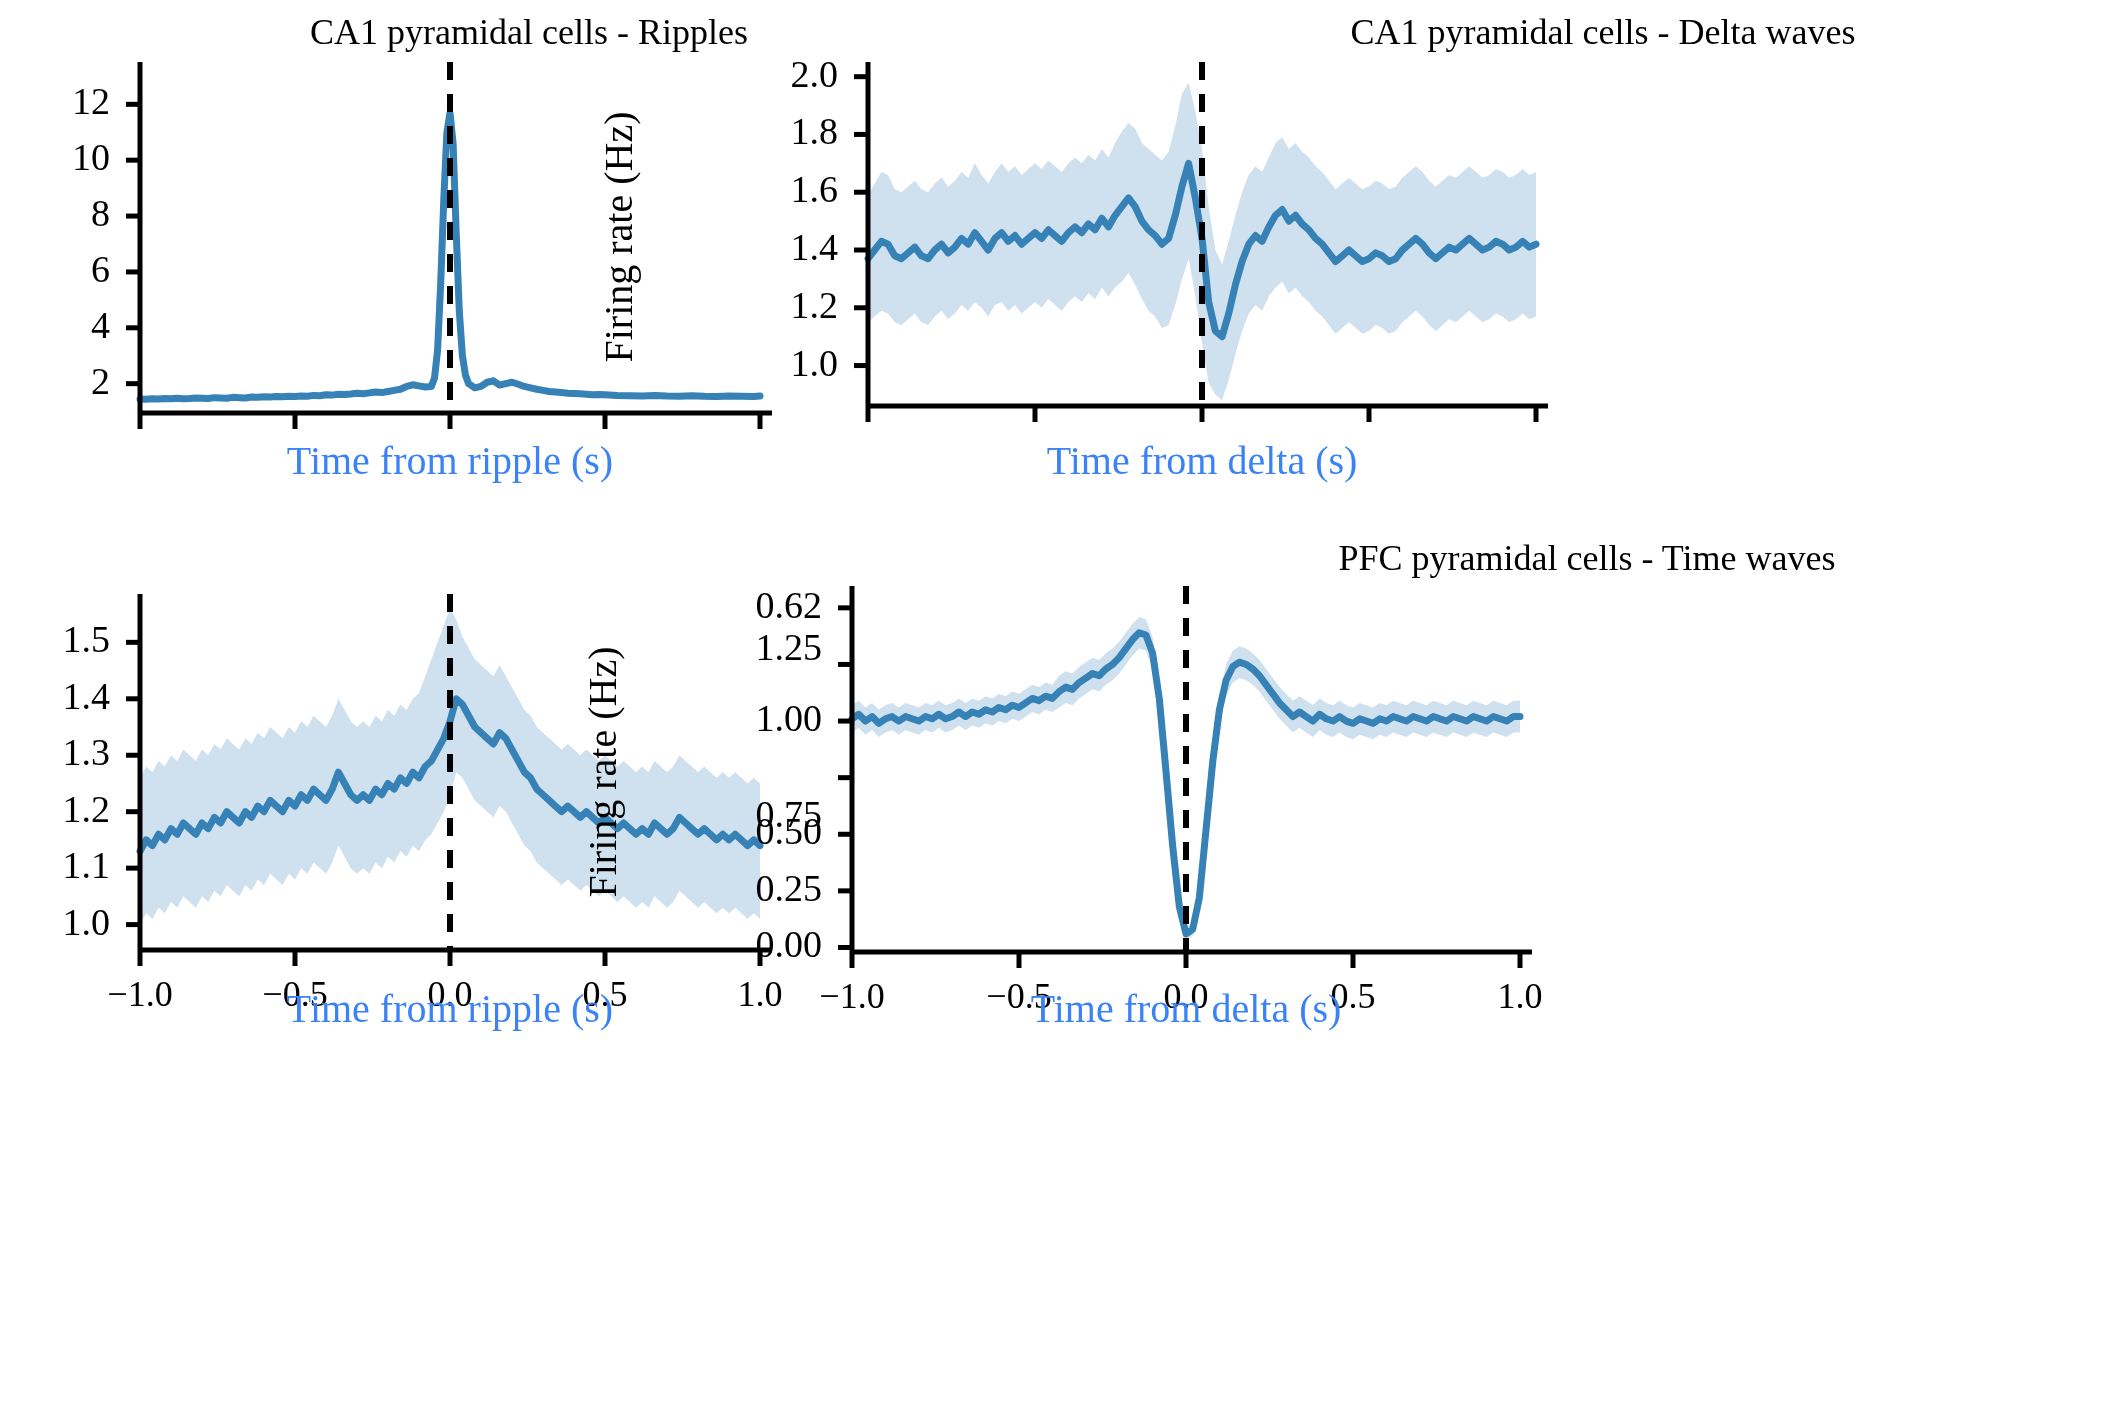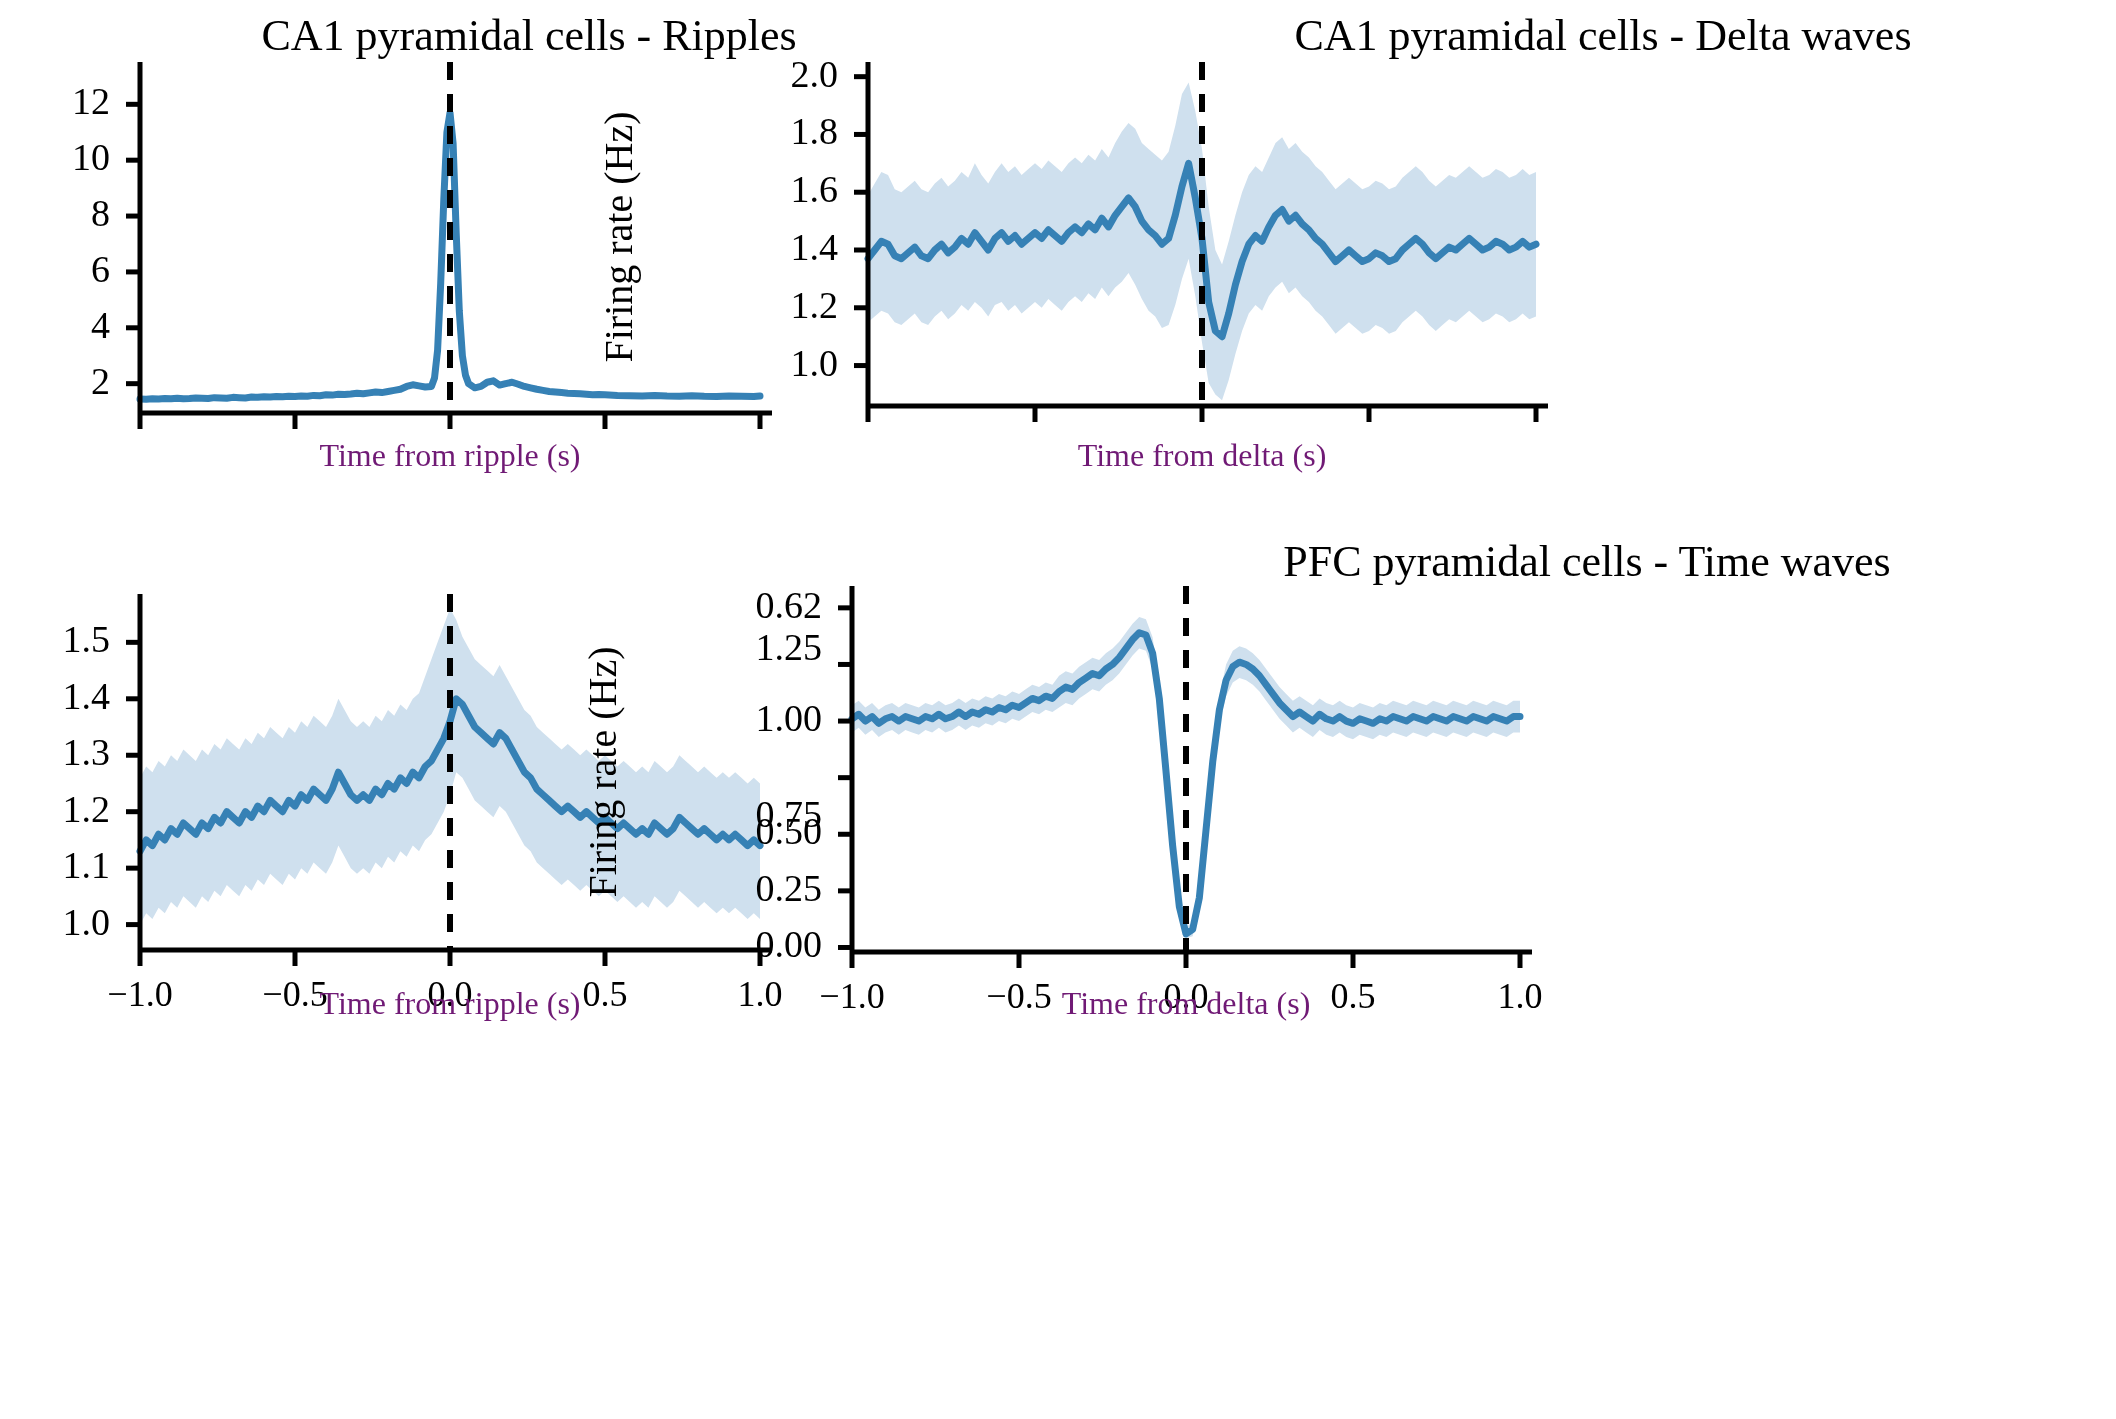--- a/index.html
+++ b/index.html
@@ -26,21 +26,21 @@
     position: absolute;
     box-sizing: border-box;
   }
 
   .panel-title {
     position: absolute;
     left: 0;
     top: 0;
     width: 100%;
     text-align: center;
-    font-size: 44px;
+    font-size: 36px;
     font-family: "Liberation Serif", "DejaVu Serif", serif;
     color: #000000;
     white-space: nowrap;
     line-height: 1;
   }
 
   .plot-svg {
     position: absolute;
     left: 0;
     top: 0;
@@ -51,23 +51,23 @@
     position: absolute;
     transform-origin: 0 0;
     font-size: 40px;
     white-space: nowrap;
     color: #000000;
   }
 
   .xlabel {
     position: absolute;
     text-align: center;
-    font-size: 32px;
-    white-space: nowrap;
-    color: #701a75;
+    font-size: 40px;
+    white-space: nowrap;
+    color: #3b82f6;
   }
 
   .ytick-label {
     position: absolute;
     text-align: right;
     font-size: 38px;
     color: #000000;
     white-space: nowrap;
     line-height: 1;
   }

